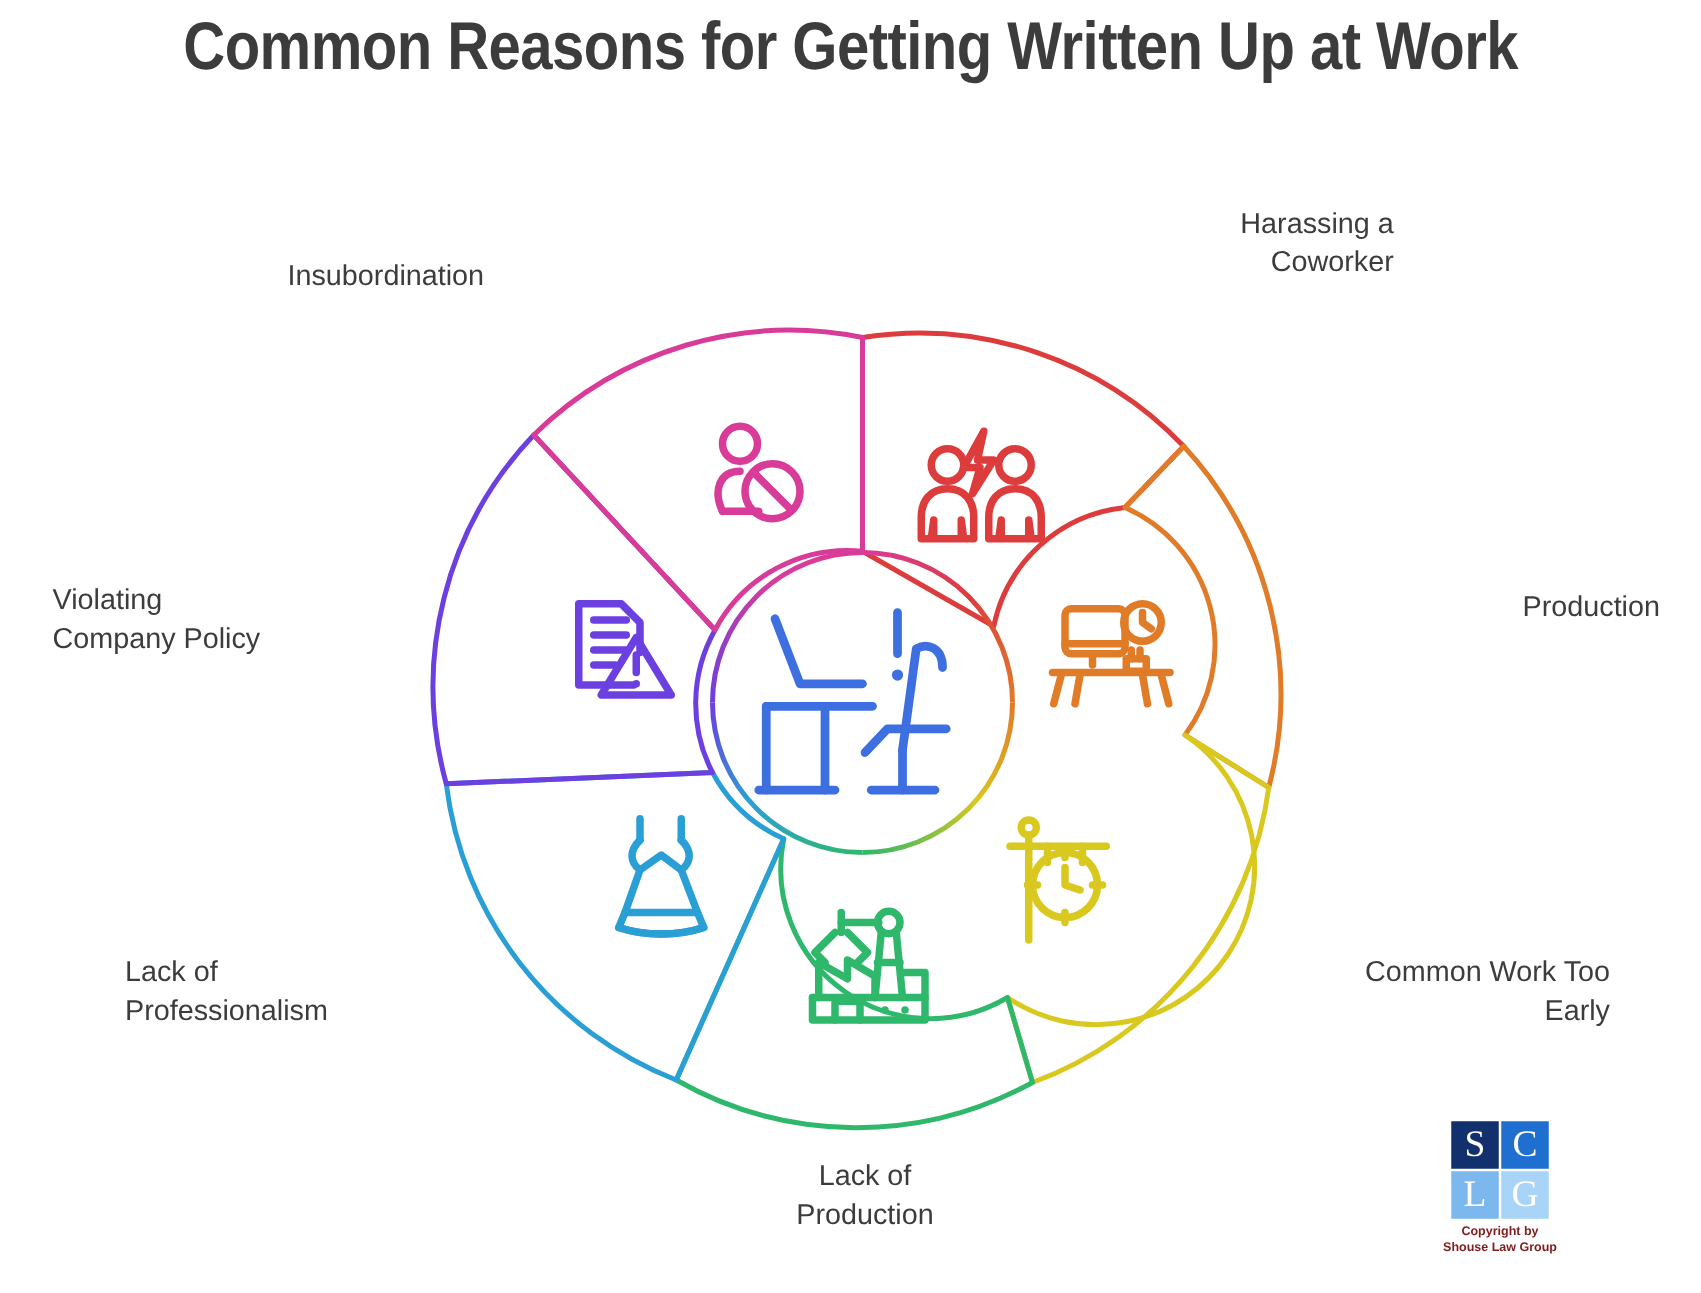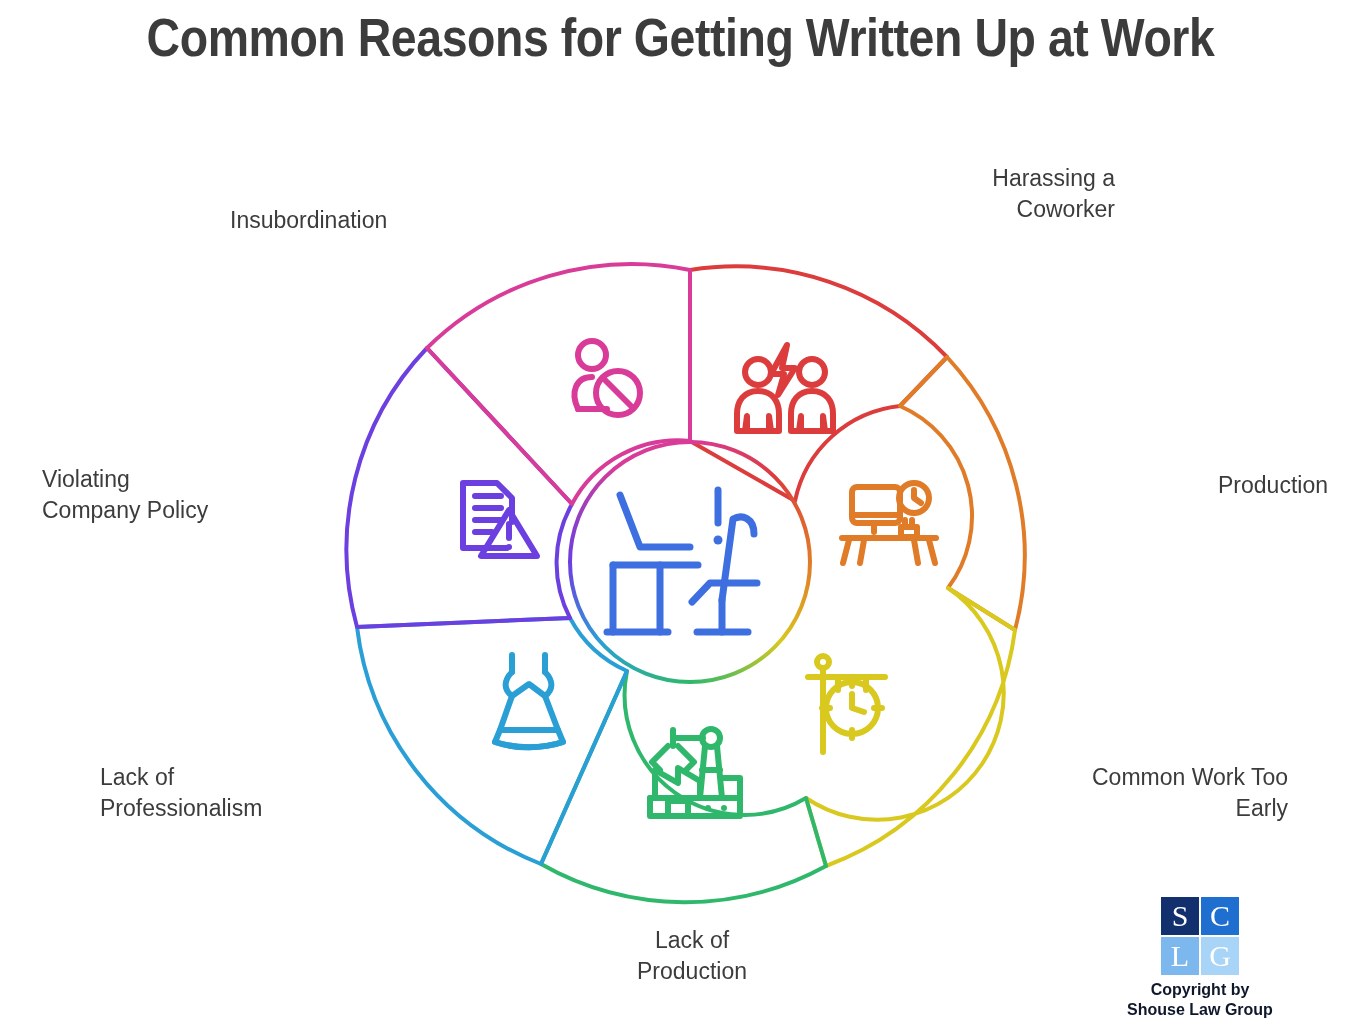--- a/index.html
+++ b/index.html
@@ -70,23 +70,23 @@
     justify-content: center;
     font-family: "Liberation Serif", serif;
     font-size: 30px;
     color: #ffffff;
     line-height: 1;
   }
   #logo-caption {
     margin-top: 5px;
     font-family: "Liberation Sans", sans-serif;
     font-weight: bold;
-    font-size: 16px;
+    font-size: 10px;
     line-height: 1.25;
-    color: #0f172a;
+    color: #7f1d1d;
     white-space: pre-line;
   }
 </style>
 </head>
 <body>
 
 <div id="page-title">Common Reasons for Getting Written  Up at Work</div>
 
 <svg id="diagram" width="1361" height="1034" viewBox="0 0 1361 1034">
 

